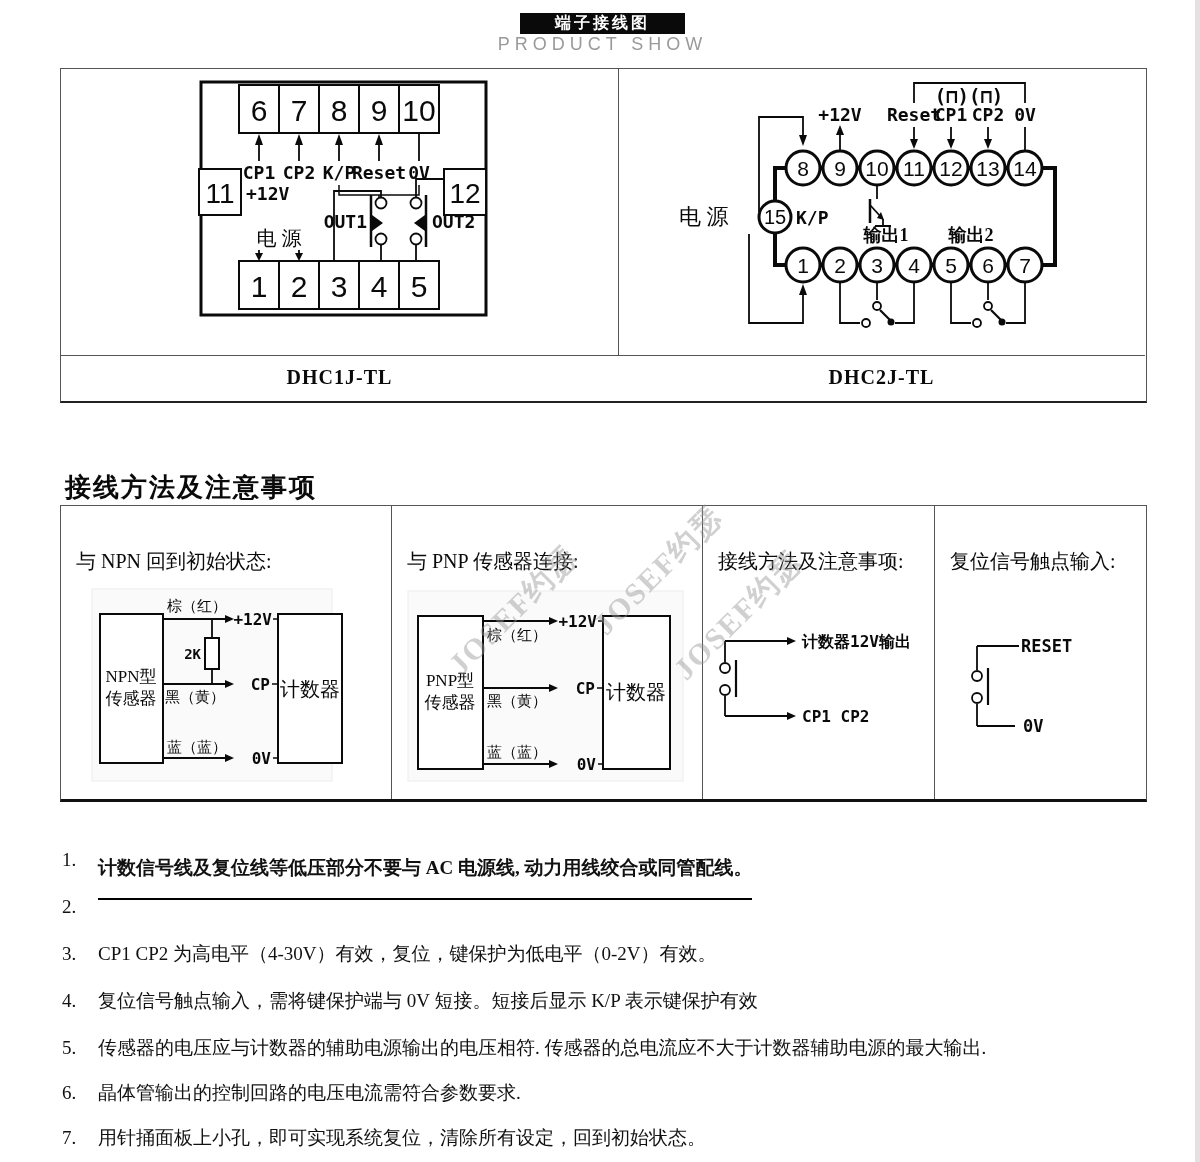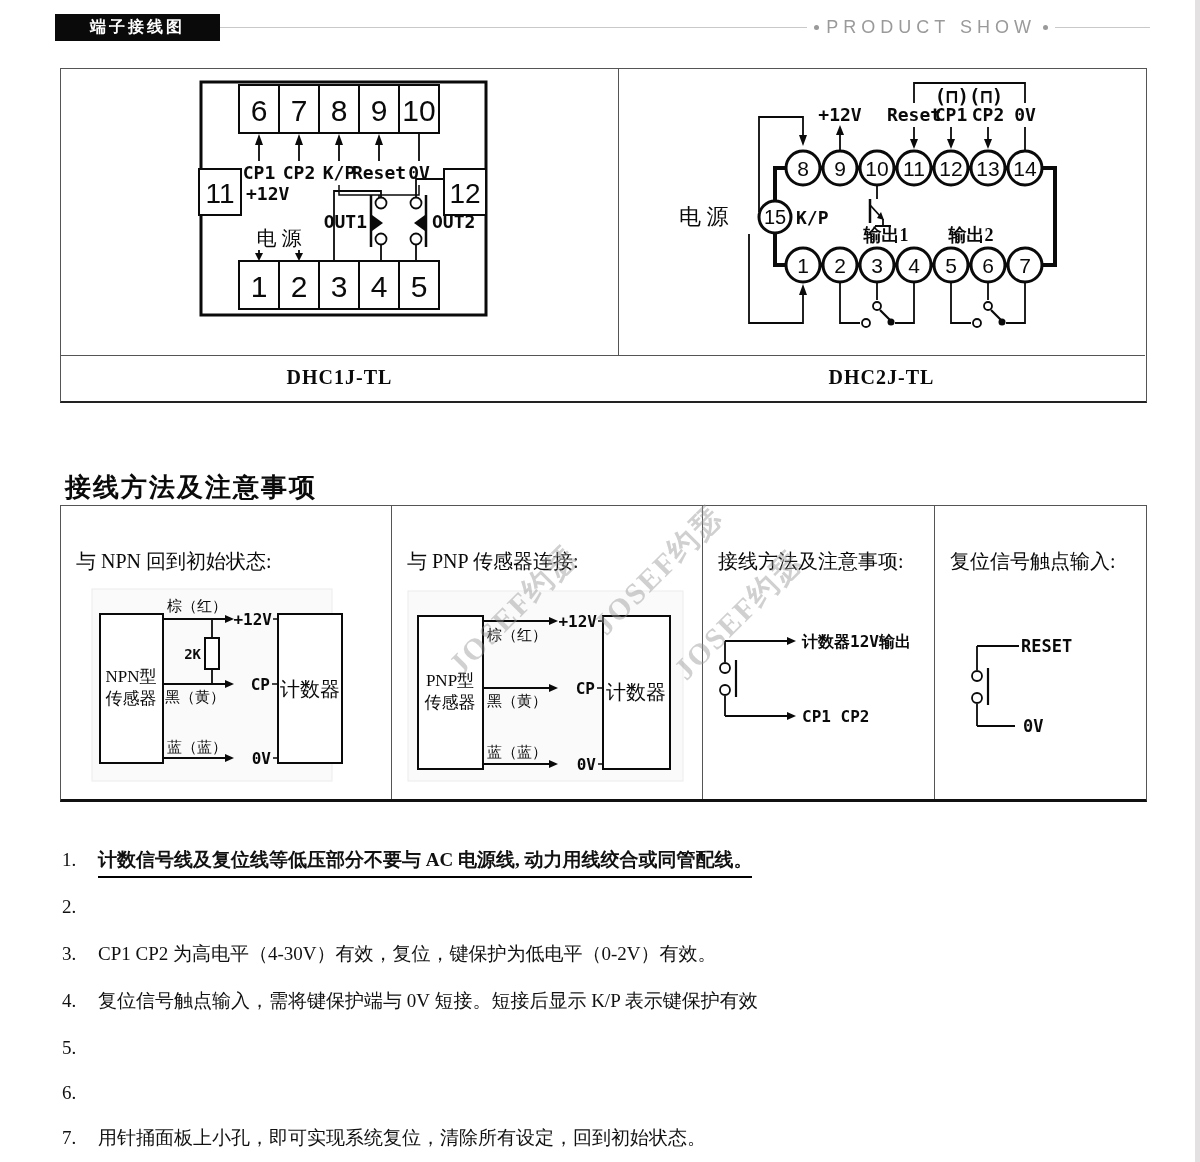--- a/index.html
+++ b/index.html
@@ -1,19 +1,19 @@
 <!DOCTYPE html>
 <html><head>
 <meta charset="utf-8">
 <style>
   html,body{margin:0;padding:0;background:#fff;}
   #page{position:relative;width:1200px;height:1162px;background:#ffffff;overflow:hidden;
         font-family:"Liberation Sans",sans-serif;color:#0a0a0a;}
   
-  #header{position:absolute;left:55px;top:13px;right:50px;height:28px;display:flex;align-items:center;}
+  #header{position:absolute;left:55px;top:13px;right:50px;height:28px;display:flex;align-items:center;flex-direction:column;}
   .badge{width:165px;height:27px;background:#0a0a0a;color:#fff;display:flex;align-items:center;justify-content:center;
          font-size:16px;font-weight:700;letter-spacing:3px;font-family:"Liberation Serif",serif;}
   .hline{height:1px;background:#c9c9c9;}
   .hgrow{flex:1;}
   .hshort{width:95px;}
   .hdot{width:5px;height:5px;border-radius:50%;background:#9a9a9a;margin:0 7px;}
   .hlabel{font-size:18px;color:#9a9a9a;letter-spacing:5px;white-space:nowrap;}
   #right-strip{position:absolute;right:0;top:0;width:5px;height:1162px;background:#e3e1e1;}
   
   #dtable{position:absolute;left:60px;top:68px;width:1085px;height:332px;border:1px solid #555;border-bottom:2px solid #222;
@@ -34,21 +34,21 @@
           display:grid;grid-template-columns:330px 311px 232px 210px;}
   .wcell{position:relative;}
   .wcell.vline{border-left:1px solid #555;}
   .ptitle{position:absolute;left:15px;top:42px;font-size:20px;font-family:"Liberation Serif",serif;white-space:nowrap;}
   .psvg{position:absolute;left:0;top:70px;}
   
   .note{position:absolute;left:62px;width:1090px;display:flex;font-family:"Liberation Serif",serif;
         font-size:19px;line-height:28px;color:#111;}
   .note-num{width:36px;flex:none;}
   .note-text{}
-  .note-text.u{font-weight:700;border-bottom:2px solid #000;padding-bottom:2px;}
+  .note-text.u{font-weight:700;border-bottom:2px solid #000;padding-bottom:16px;margin-top:8px;}
   
   .wm{position:absolute;color:rgba(150,150,150,0.45);font-size:30px;font-weight:700;
       transform:rotate(-45deg);letter-spacing:2px;pointer-events:none;z-index:6;font-family:"Liberation Serif",serif;}
 </style>
 </head>
 <body>
 
 <div id="page">
 
   <div id="header">
@@ -352,22 +352,24 @@
   <div class="note" style="top:940px;">
     <span class="note-num">3.</span>
     <span class="note-text">CP1 CP2 为高电平（4-30V）有效，复位，键保护为低电平（0-2V）有效。</span>
   </div>
   <div class="note" style="top:987px;">
     <span class="note-num">4.</span>
     <span class="note-text">复位信号触点输入，需将键保护端与 0V 短接。短接后显示 K/P 表示键保护有效</span>
   </div>
   <div class="note" style="top:1034px;">
     <span class="note-num">5.</span>
+    <span class="note-text">传感器的电压应与计数器的辅助电源输出的电压相符. 传感器的总电流应不大于计数器辅助电源的最大输出.</span>
   </div>
   <div class="note" style="top:1079px;">
     <span class="note-num">6.</span>
+    <span class="note-text">晶体管输出的控制回路的电压电流需符合参数要求.</span>
   </div>
   <div class="note" style="top:1124px;">
     <span class="note-num">7.</span>
     <span class="note-text">用针捅面板上小孔，即可实现系统复位，清除所有设定，回到初始状态。</span>
   </div>
 
 </div>
 
 </body></html>

